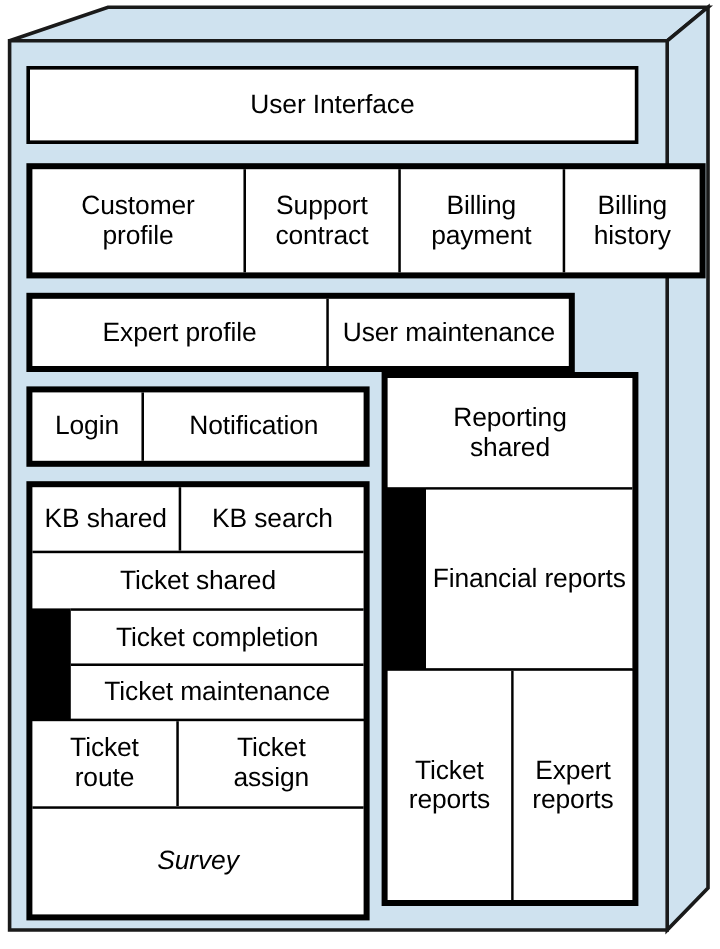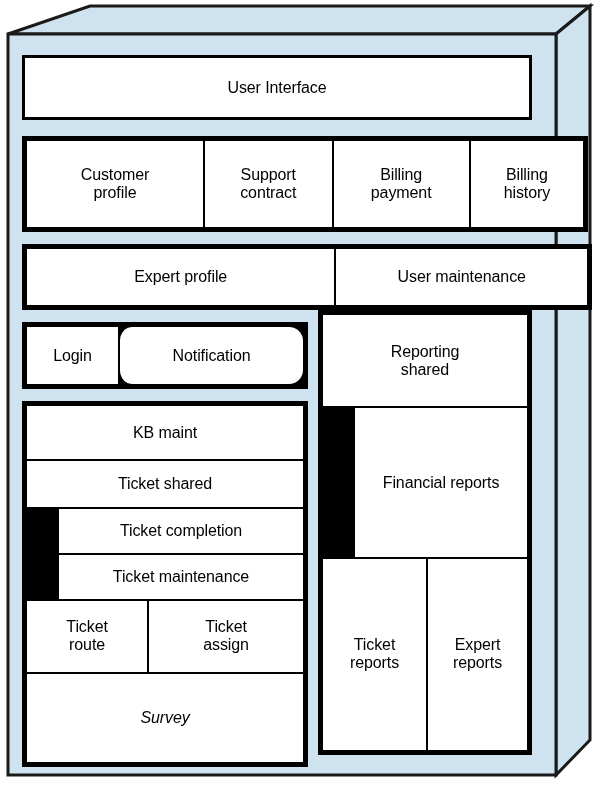--- a/index.html
+++ b/index.html
@@ -45,21 +45,21 @@
 
   
   .cell {
     box-sizing: border-box;
     background: #ffffff;
     display: flex;
     align-items: center;
     justify-content: center;
     text-align: center;
     color: #000000;
-    font-size: 16px;
+    font-size: 22px;
     line-height: 1.12;
     letter-spacing: -0.1px;
     white-space: pre-line;
     flex: 1 1 auto;
     min-width: 0;
     min-height: 0;
   }
 
   
   .row-cells > .cell + .cell {
@@ -115,38 +115,39 @@
 profile</div>
       <div class="cell" style="flex:115 1 0;">Support
 contract</div>
       <div class="cell" style="flex:123 1 0;">Billing
 payment</div>
       <div class="cell" style="flex:102 1 0;">Billing
 history</div>
     </div>
   </div>
 
-  <div class="group thick" style="left:22px; top:244px; width:570px; height:66px;justify-content:flex-end;">
+  <div class="group thick" style="left:22px; top:244px; width:457px; height:66px;justify-content:flex-end;">
     <div class="row-cells">
       <div class="cell" style="flex:281 1 0;">Expert profile</div>
       <div class="cell" style="flex:229 1 0;">User maintenance</div>
     </div>
   </div>
 
   <div class="group thick" style="left:22px; top:322px; width:286px; height:67px;">
     <div class="row-cells">
       <div class="cell" style="flex:95 1 0;">Login</div>
-      <div class="cell" style="flex:191 1 0;border-radius:14px;">Notification</div>
+      <div class="cell" style="flex:191 1 0;">Notification</div>
     </div>
   </div>
 
   <div class="group thick" style="left:22px; top:401px; width:286px; height:366px;">
     <div class="col-cells">
       <div class="inner-row" style="flex:55 1 0;">
-        <div class="cell" style="flex:123 1 0;">KB maint</div>
+        <div class="cell" style="flex:123 1 0;">KB shared</div>
+        <div class="cell" style="flex:153 1 0;">KB search</div>
       </div>
       <div class="cell" style="flex:47 1 0;">Ticket shared</div>
       <div class="cell" style="flex:45 1 0;">Ticket completion</div>
       <div class="cell" style="flex:45 1 0;">Ticket maintenance</div>
       <div class="inner-row" style="flex:73 1 0;">
         <div class="cell" style="flex:121 1 0;">Ticket
 route</div>
         <div class="cell" style="flex:155 1 0;">Ticket
 assign</div>
       </div>

